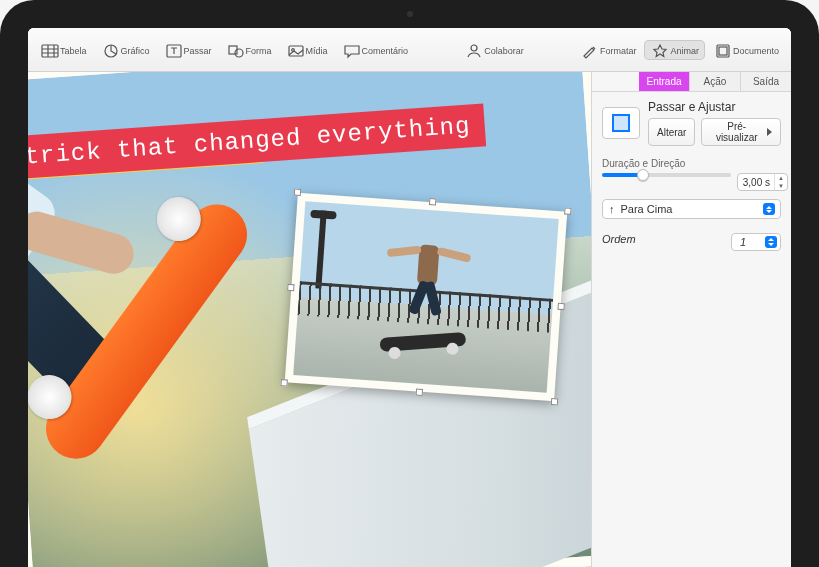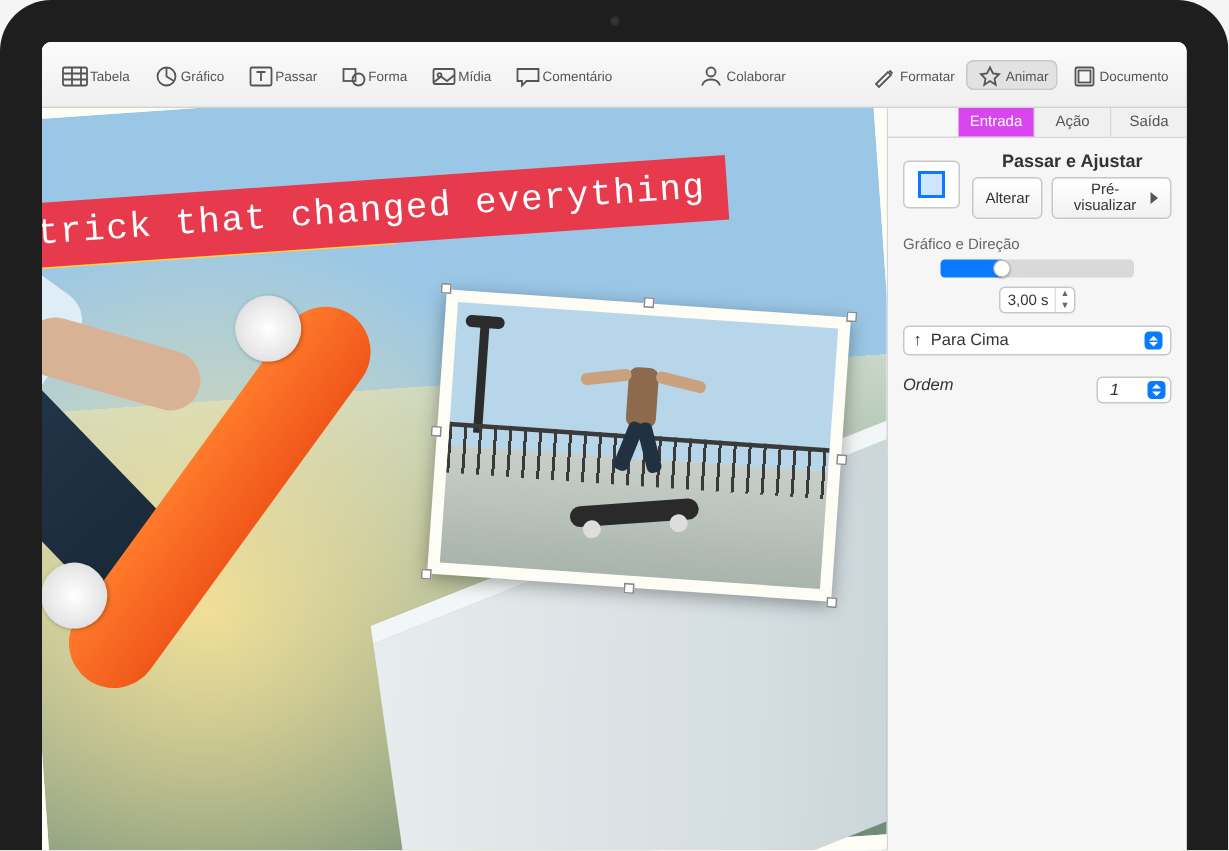--- a/index.html
+++ b/index.html
@@ -138,30 +138,30 @@
   }
   .seg button:last-child{border-right:none;}
   .seg button.active{ background:#d946ef; color:#fff;margin-left:47px;}
   .effect-row{ display:flex; align-items:center; gap:8px; padding:8px 10px 2px;}
   .effect-thumb{
     width:38px;height:32px;border:1px solid #c8c8c8;border-radius:4px;background:#fff;
     display:flex;align-items:center;justify-content:center;
   }
   .effect-thumb .sq{ width:18px;height:18px;border:2px solid #0a7bff;background:#cfe4ff;}
   .effect-meta{flex:1;}
-  .effect-title{font-weight:700;font-size:12px;margin-bottom:4px;margin-left:20px;}
+  .effect-title{font-weight:400;font-size:12px;margin-bottom:4px;}
   .mini-btns{display:flex;gap:6px;}
   .mini{
     font-size:10px;border:1px solid #c8c8c8;background:linear-gradient(#fff,#f2f2f2);
     border-radius:4px;padding:2px 8px;display:inline-flex;align-items:center;gap:4px;
     color:#333;
   }
   .mini .tri{width:0;height:0;border-left:5px solid #555;border-top:4px solid transparent;border-bottom:4px solid transparent;}
   .section-label{font-size:10px;color:#666;padding:10px 10px 4px;}
-  .slider-row{display:flex;align-items:center;gap:6px;padding:0 10px;flex-direction:column;}
+  .slider-row{display:flex;gap:6px;padding:0 10px;}
   input[type=range]{
     flex:1;-webkit-appearance:none;height:4px;border-radius:3px;
     background:linear-gradient(90deg,#0a7bff 0%,#0a7bff 32%,#d9d9d9 32%,#d9d9d9 100%);
   }
   input[type=range]::-webkit-slider-thumb{-webkit-appearance:none;width:12px;height:12px;border-radius:50%;background:#fff;border:1px solid #bcbcbc;box-shadow:0 1px 1px rgba(0,0,0,.2);}
   .stepper{
     display:flex;align-items:center;border:1px solid #c8c8c8;border-radius:4px;background:#fff;
     font-size:10px;
   }
   .stepper .val{padding:2px 4px;min-width:36px;text-align:right;}
@@ -358,21 +358,21 @@
                 <span>Alterar</span>
               </button>
             <button class="mini">
                 <span>Pré-visualizar</span>
                 <span class="tri"></span>
               </button>
           </div>
         </div>
       </div>
 
-      <div class="section-label">Gráfico e Direção</div>
+      <div class="section-label">Duração e Direção</div>
       <div class="slider-row">
         <input type="range" min="0" max="10" value="3" style="">
         <div class="stepper">
           <span class="val">3,00 s</span>
           <span class="arrows">
               <span>▲</span>
               <span>▼</span>
             </span>
         </div>
       </div>

